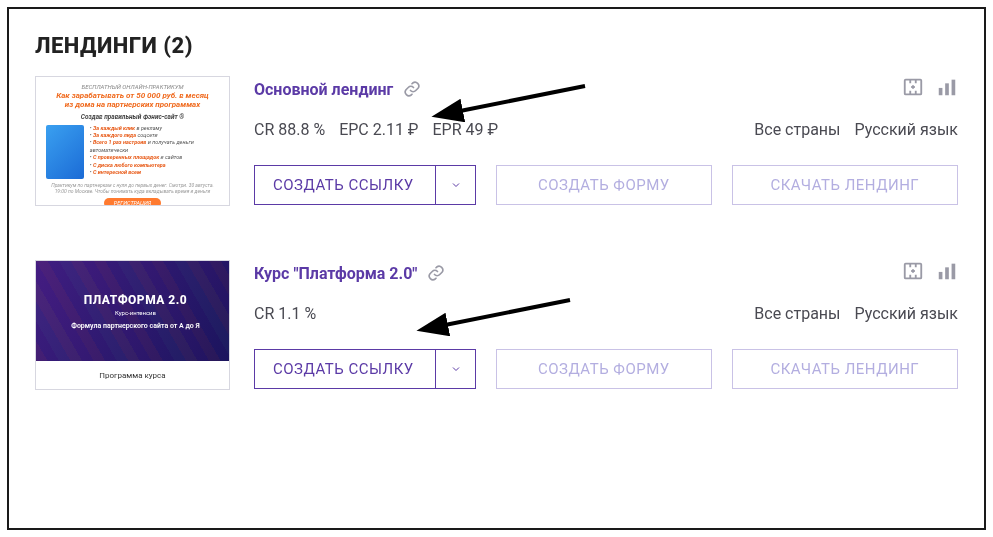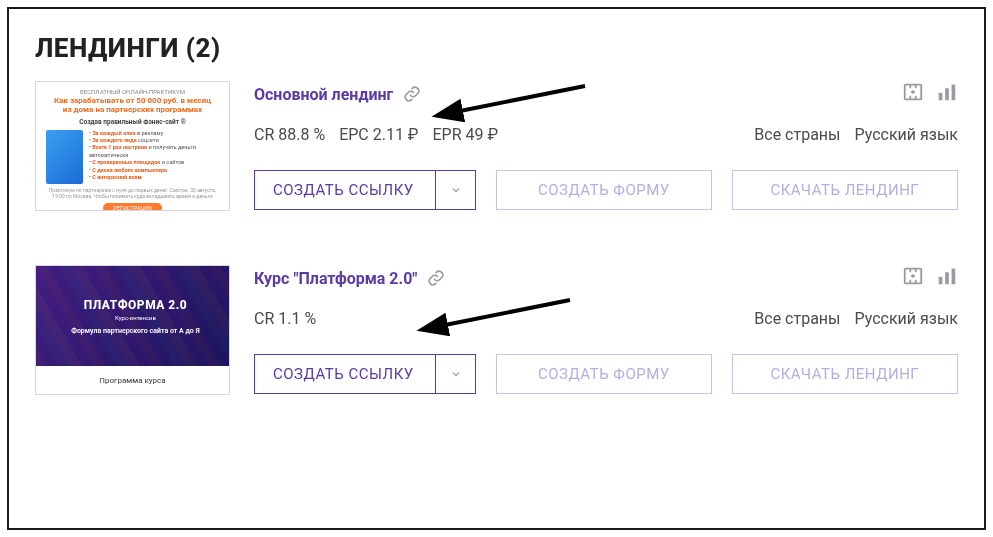--- a/index.html
+++ b/index.html
@@ -11,21 +11,21 @@
     position: relative;
   }
   .frame {
     position: absolute;
     left: 7px; top: 7px;
     width: 979px; height: 523px;
     border: 2px solid #1a1a1a;
     padding: 24px 26px 18px 26px;
   }
   h1.page-title {
-    font-size: 26px;
+    font-size: 22px;
     font-weight: 800;
     color: #222;
     letter-spacing: .5px;
     margin-bottom: 18px;
   }
 
   .card {
     display: flex;
     gap: 24px;
     margin-bottom: 54px;
@@ -38,20 +38,21 @@
     background: #fff;
     flex: 0 0 195px;
     overflow: hidden;
     font-size: 7px;
     text-align: center;
     display: flex;
     flex-direction: column;
   }
   .thumb-1 {
     padding: 6px 10px 4px 10px;
+    font-style: italic;
   }
   .thumb-1 .t1a { color:#888; font-size:6px; margin-bottom:2px;}
   .thumb-1 .t1b { color:#f06a1e; font-size:8px; font-weight:700; line-height:1.1;}
   .thumb-1 .t1c { color:#444; font-size:6.5px; font-weight:700; margin-top:3px;}
   .thumb-1 .body { display:flex; gap:6px; text-align:left; margin-top:4px;}
   .thumb-1 .book {
     width:42px; height:54px;
     background: linear-gradient(135deg,#3aa0f0,#1b6bd6);
     border-radius:2px;
   }

